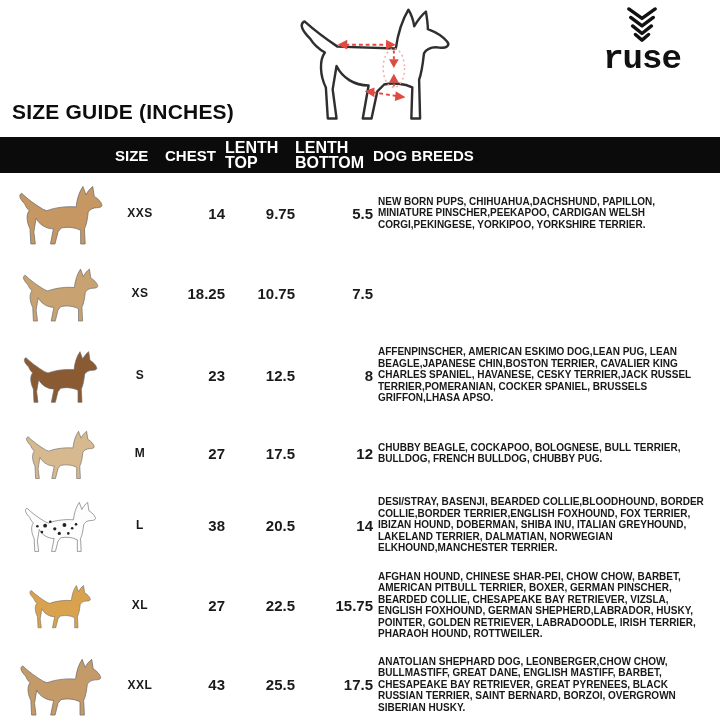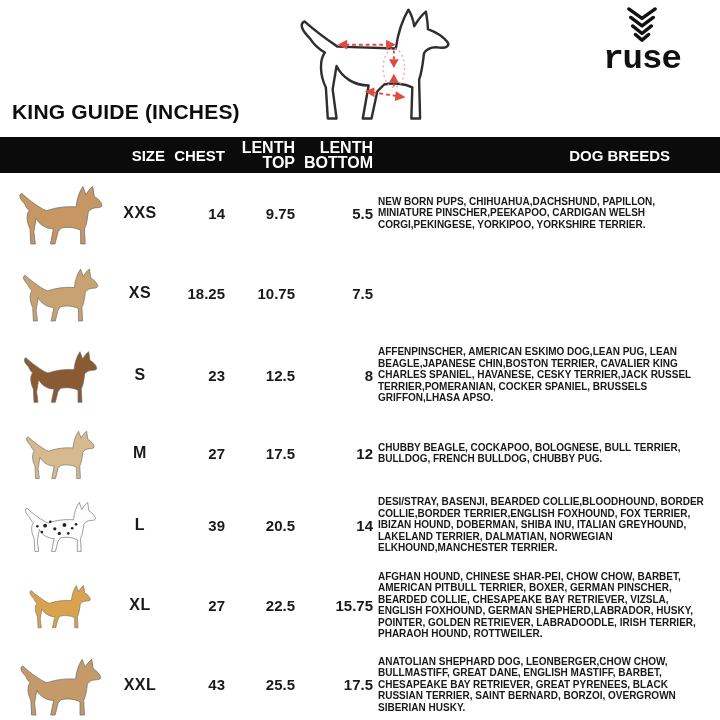--- a/index.html
+++ b/index.html
@@ -23,31 +23,31 @@
   
   .grid-cols{
     display:grid;
     grid-template-columns:115px 50px 60px 70px 78px 1fr;
     align-items:center;
   }
   .thead{
     position:absolute;top:137px;left:0;width:720px;height:36px;
     background:#0b0b0b;color:#fff;
   }
-  .th{font-weight:bold;font-size:15px;text-align:right;}
+  .th{font-weight:bold;font-size:15px;text-align:left;}
   .th.two-line{font-size:16px;line-height:15px;}
   .th-breeds{padding-right:50px;}
   .tbody{position:absolute;top:173px;left:0;width:720px;}
   .trow{width:720px;}
   .trow.r1{height:80px;} .trow.r2{height:80px;} .trow.r3{height:84px;}
   .trow.r4{height:72px;} .trow.r5{height:72px;} .trow.r6{height:88px;}
   .trow.r7{height:71px;}
   .dog-cell{display:flex;align-items:center;justify-content:center;height:100%;}
   .num{font-weight:bold;font-size:15px;text-align:right;}
-  .size{font-weight:bold;font-size:16px;text-align:center;letter-spacing:0.5px;}
+  .size{font-weight:bold;font-size:12px;text-align:center;letter-spacing:0.5px;}
   .breeds{
     font-size:10px;font-weight:bold;line-height:11.5px;
     padding:0 8px 0 5px;color:#181818;max-width:335px;
   }
   
   .dog{display:block;}
   .r1 .dog{color:#c69763;width:92px;height:68px;}
   .r2 .dog{color:#c9a272;width:82px;height:64px;}
   .r3 .dog{color:#8a5a33;width:92px;height:60px;}
   .r4 .dog{color:#d6b98e;width:88px;height:56px;}
@@ -101,21 +101,21 @@
         <g fill="none" stroke="#111" stroke-width="3.6" stroke-linecap="round" stroke-linejoin="round">
           <path d="M4,3 L18,13 L32,3"></path>
           <path d="M6,12 L18,21 L30,12"></path>
           <path d="M8,21 L18,29 L28,21"></path>
           <path d="M11,30 L18,36 L25,30"></path>
         </g>
       </svg>
       <div class="brand-name">ruse</div>
     </div>
 
-    <h1 class="page-title">KING GUIDE (INCHES)</h1>
+    <h1 class="page-title">SIZE GUIDE (INCHES)</h1>
   </div>
 
   <div class="thead grid-cols">
     <div class="th"></div>
     <div class="th">SIZE</div>
     <div class="th">CHEST</div>
     <div class="th two-line">
       <div>LENTH</div>
       <div>TOP</div>
     </div>
@@ -191,21 +191,21 @@
             <circle cx="35" cy="56" r="2"></circle>
               <circle cx="62" cy="58" r="2.5"></circle>
             <circle cx="48" cy="40" r="2"></circle>
               <circle cx="76" cy="58" r="2"></circle>
             <circle cx="88" cy="44" r="2"></circle>
               <circle cx="28" cy="47" r="2"></circle>
           </g>
         </svg>
       </div>
       <div class="size">L</div>
-      <div class="num">39</div>
+      <div class="num">38</div>
       <div class="num">20.5</div>
       <div class="num">14</div>
       <div class="breeds">DESI/STRAY, BASENJI, BEARDED COLLIE,BLOODHOUND, BORDER COLLIE,BORDER TERRIER,ENGLISH FOXHOUND, FOX TERRIER, IBIZAN HOUND, DOBERMAN, SHIBA INU, ITALIAN GREYHOUND, LAKELAND TERRIER, DALMATIAN, NORWEGIAN ELKHOUND,MANCHESTER TERRIER.</div>
     </div>
 
     <div class="trow r6 grid-cols">
       <div class="dog-cell">
         <svg class="dog" viewBox="0 0 120 90">
             <use href="#dog-shape"></use>
           </svg>

